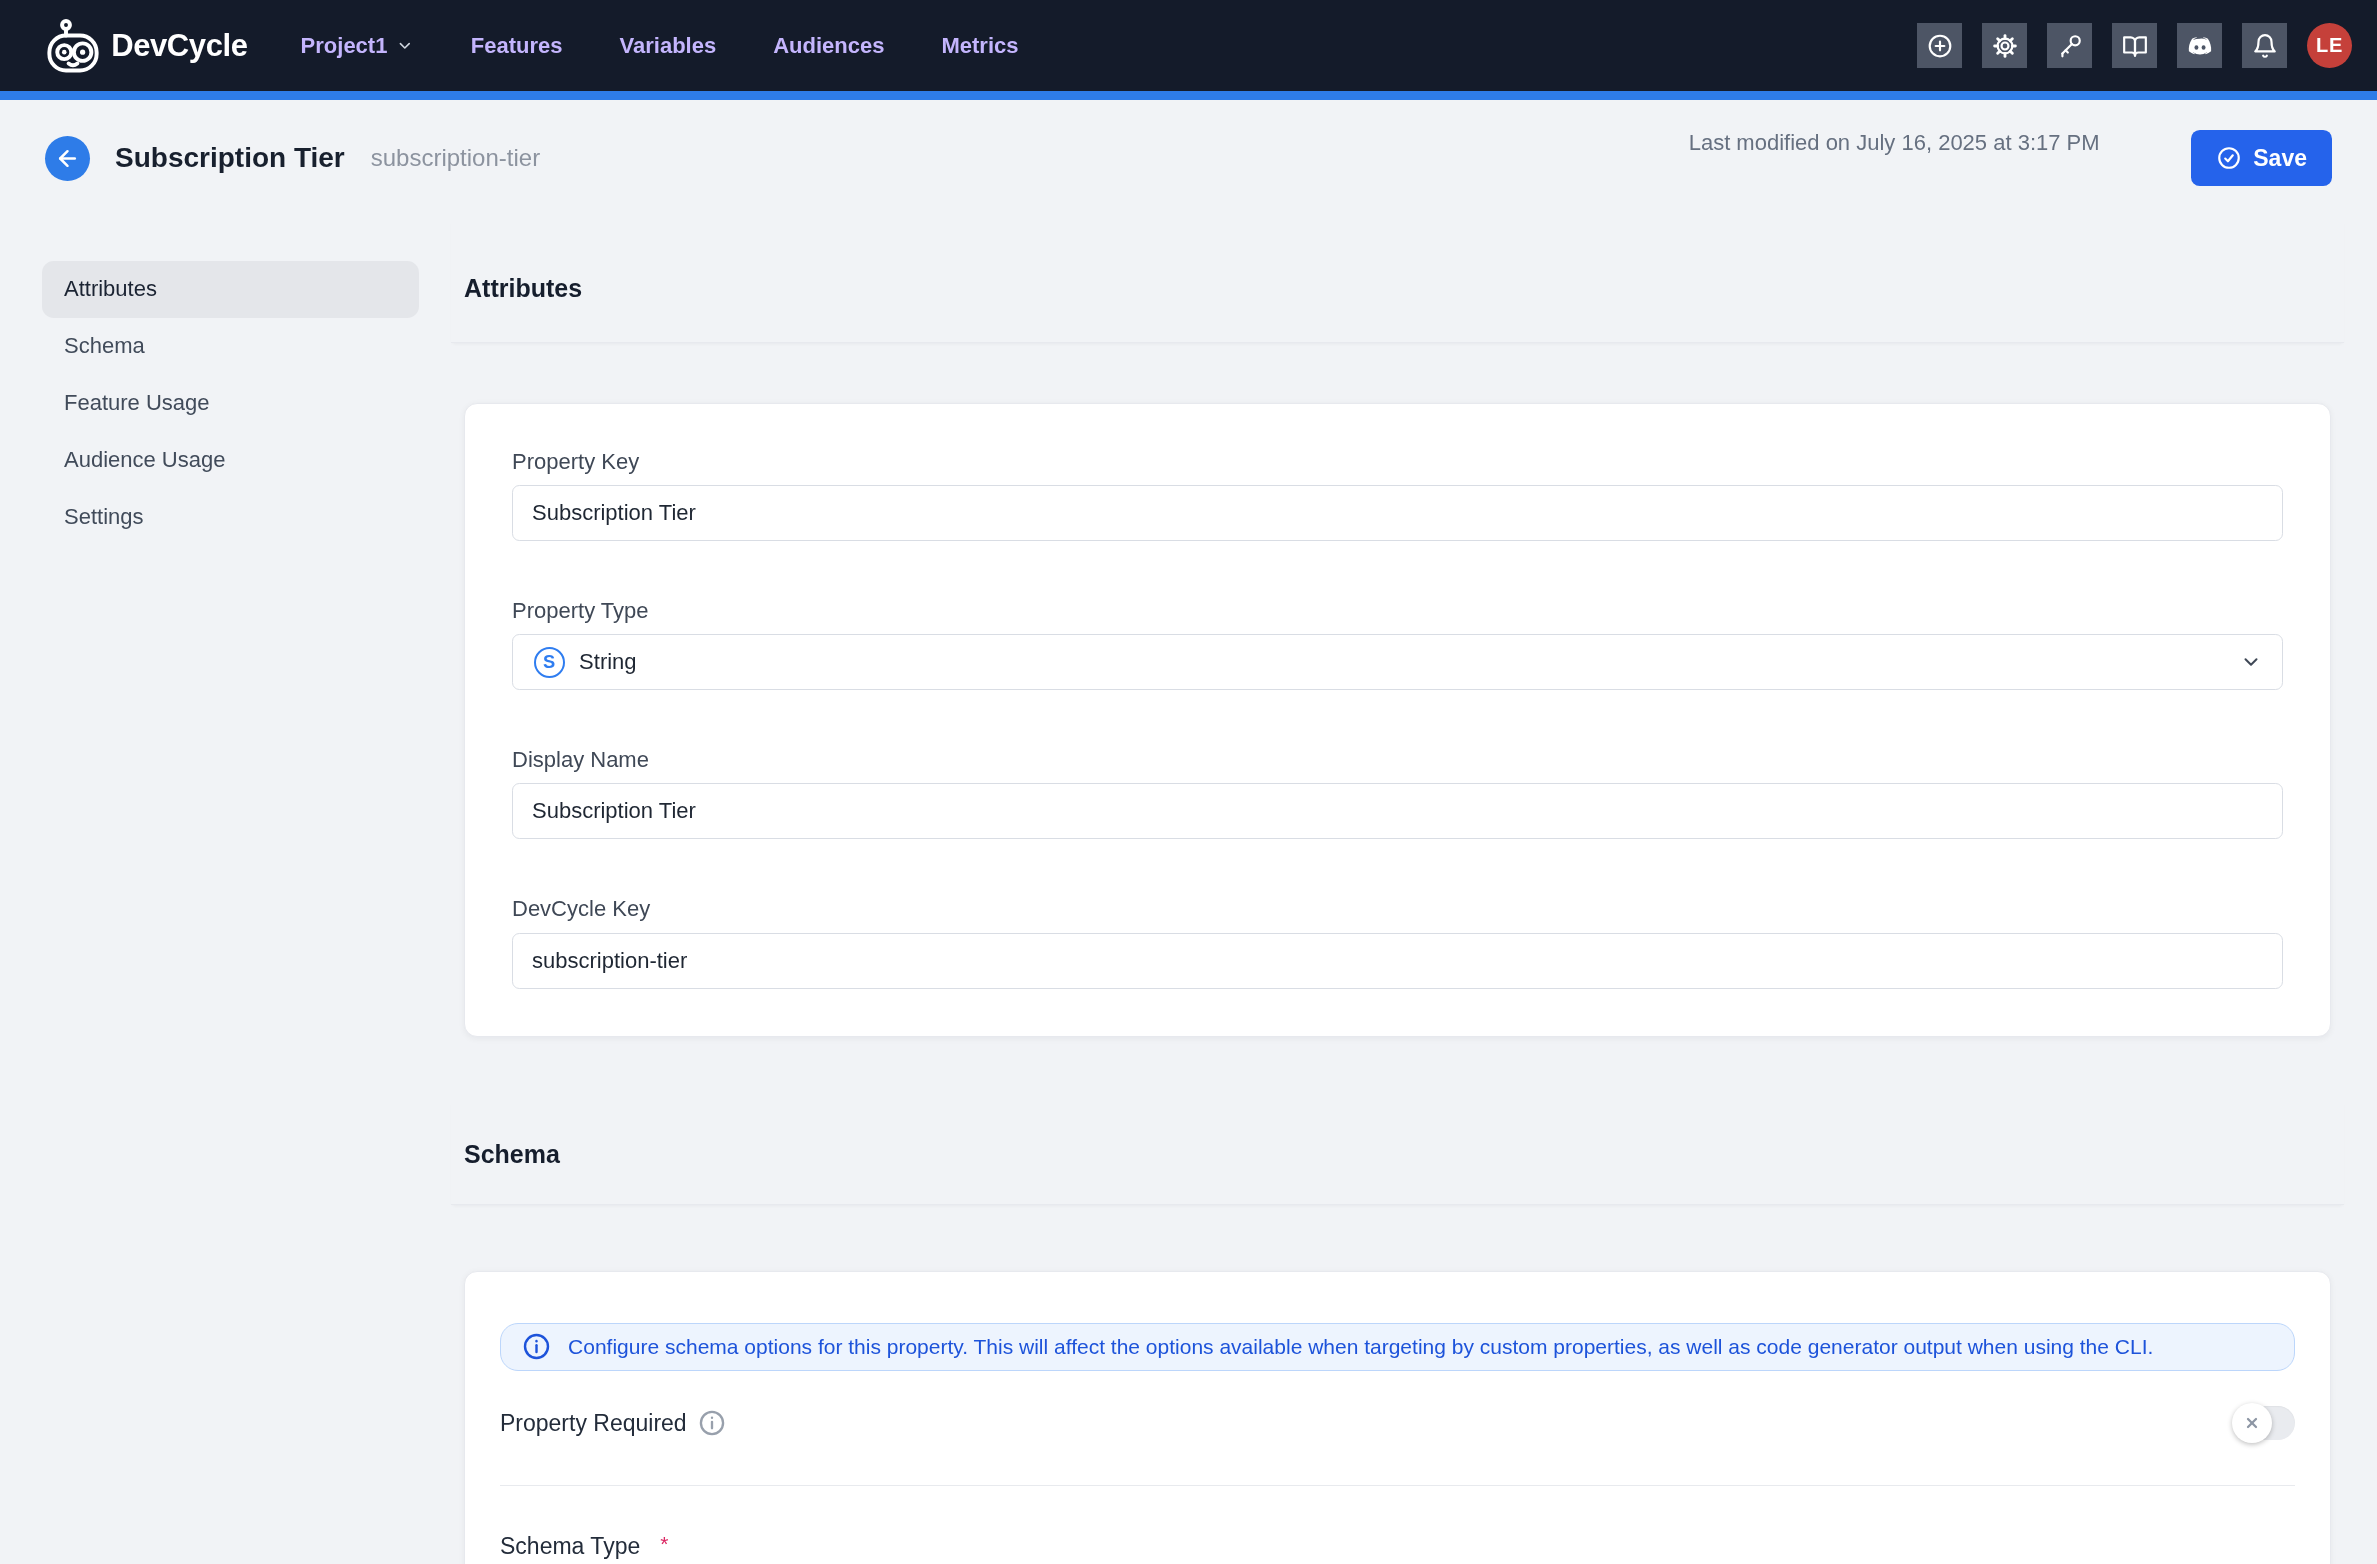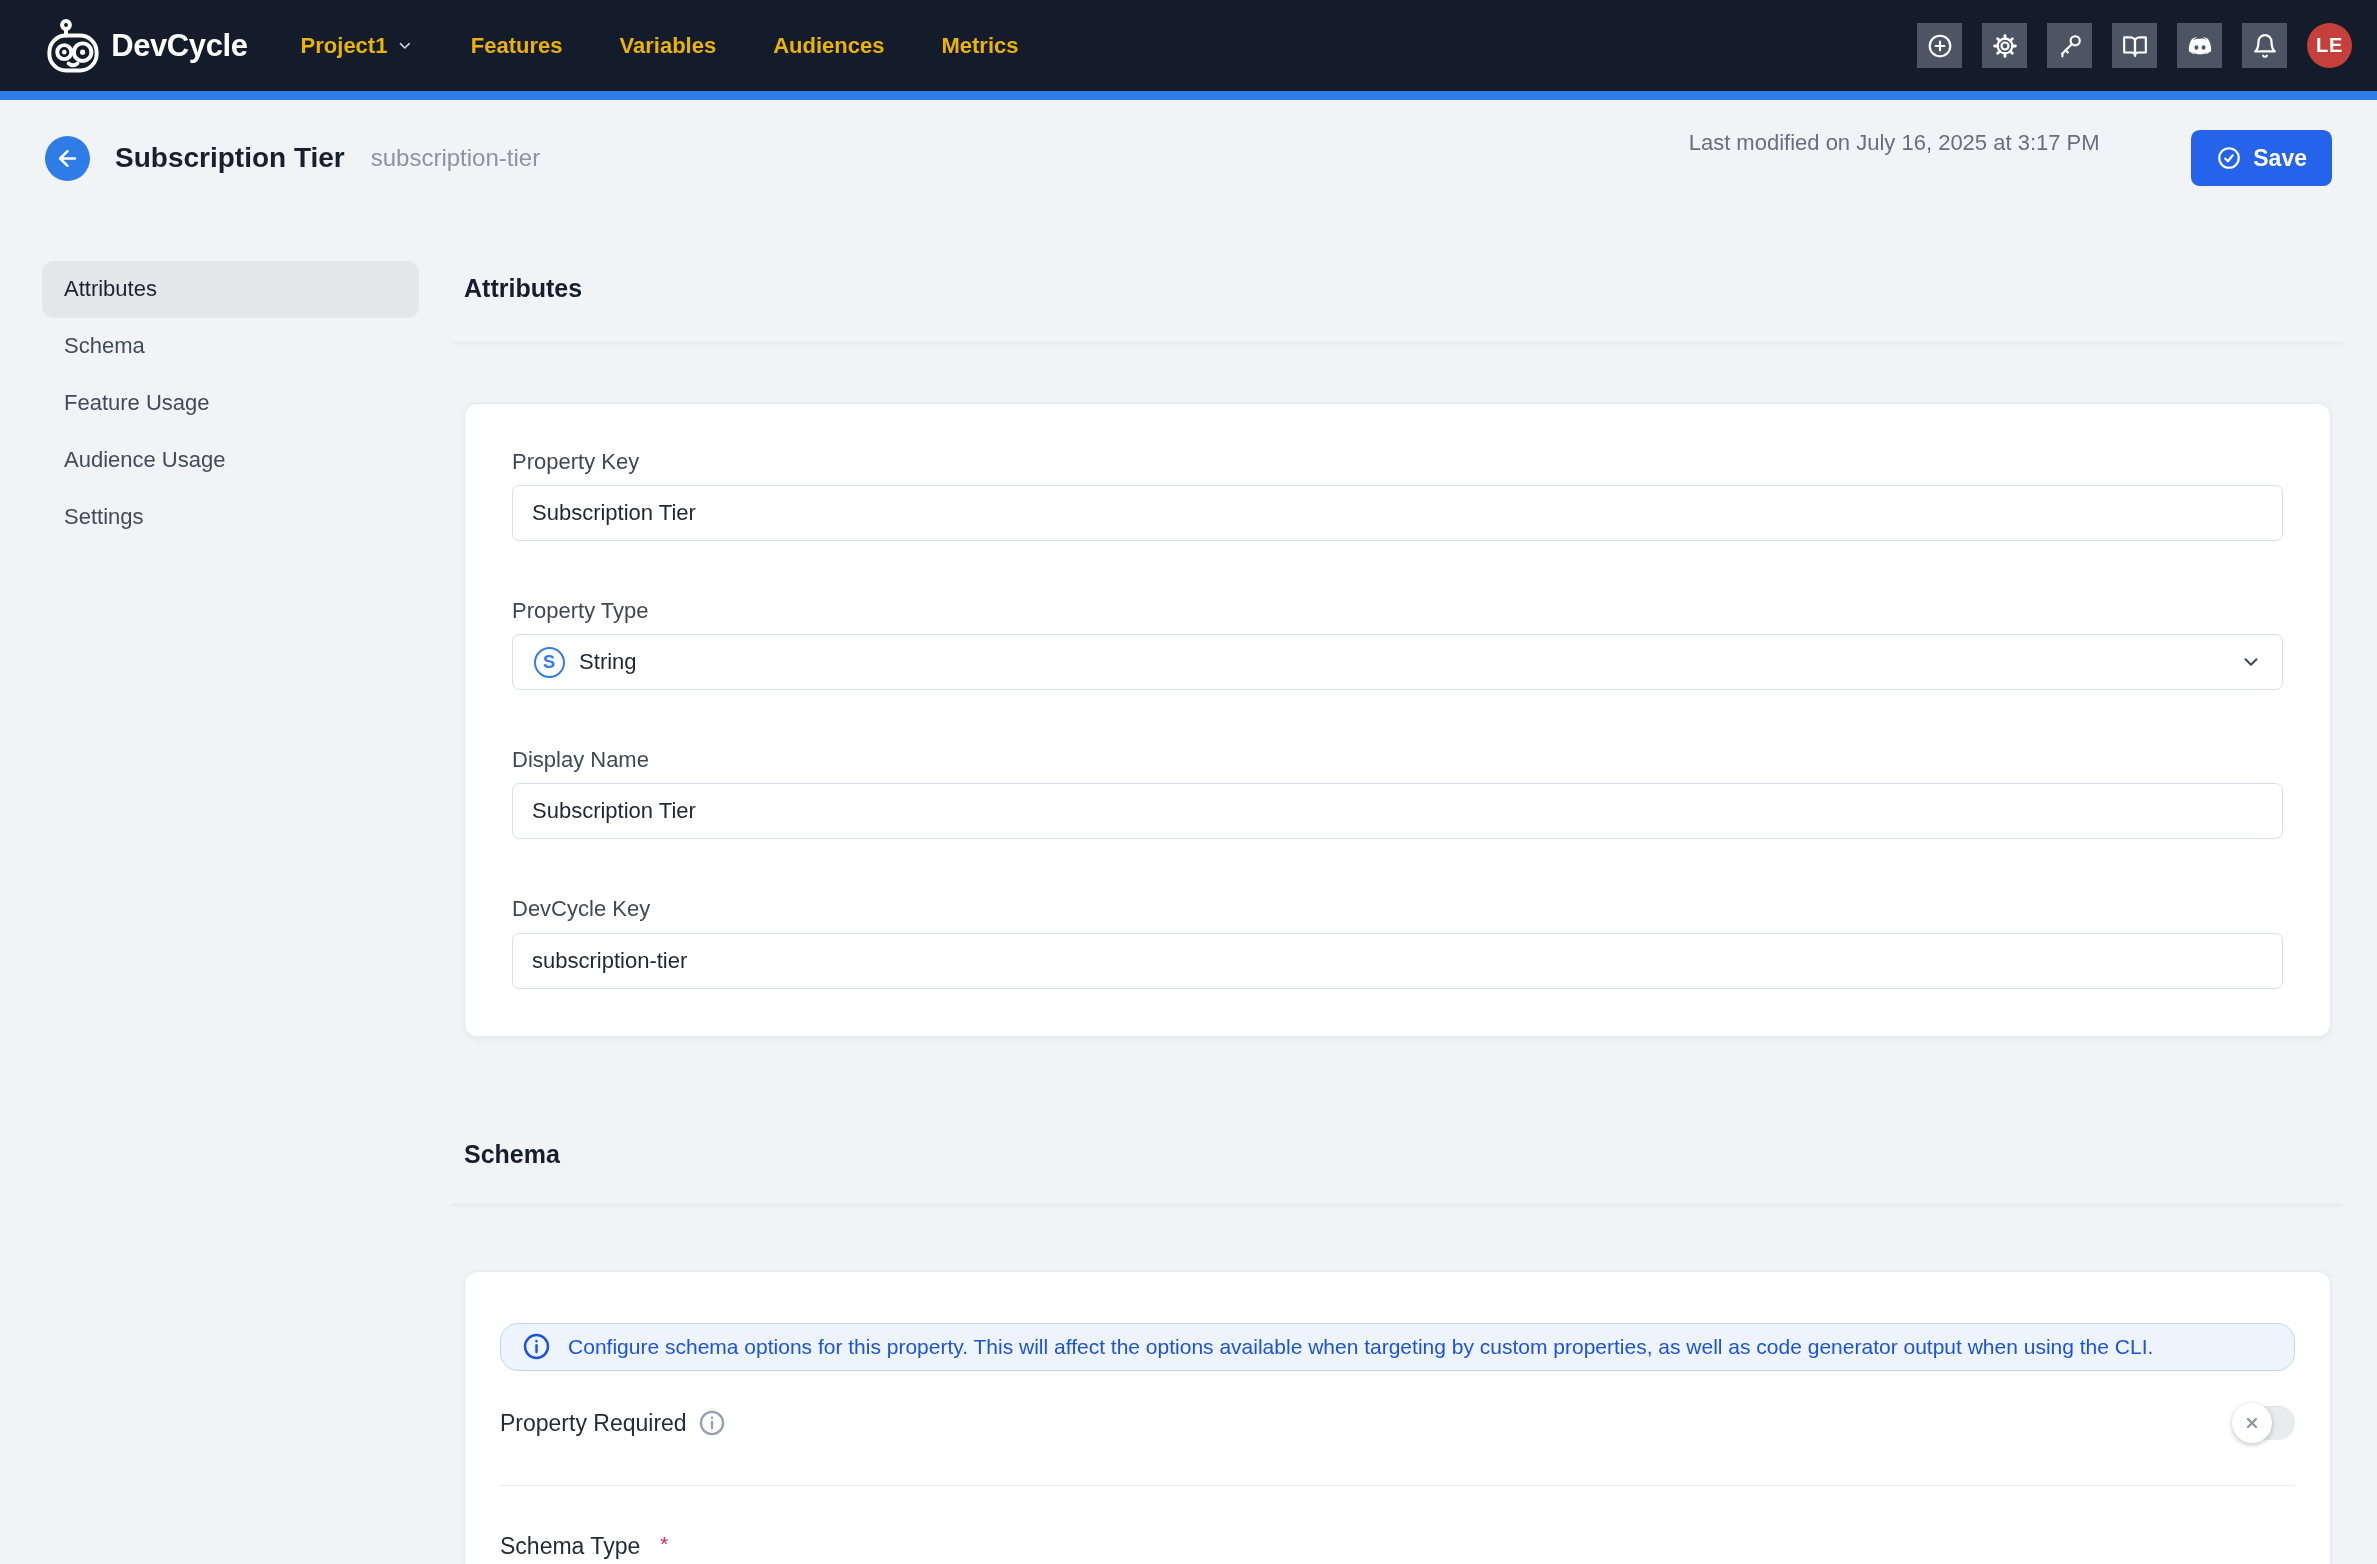--- a/index.html
+++ b/index.html
@@ -14,21 +14,21 @@
   .topnav {
     height:91px; background:#141b2a;
     display:flex; align-items:center;
     padding:0 25px 0 45px;
   }
   .brand { display:flex; align-items:center; gap:10.2px; color:#fff; }
   .brand svg { width:56px; height:56px; display:block; }
   .brand-name { font-size:31px; font-weight:700; letter-spacing:-0.4px; }
   .nav-links { display:flex; align-items:center; gap:57px; margin-left:53px; }
   .nav-link {
-    color:#eab308; font-size:22px; font-weight:600;
+    color:#c4b5fd; font-size:22px; font-weight:600;
     display:flex; align-items:center; gap:8.8px; cursor:pointer; white-space:nowrap;
   }
   .nav-link .chev { width:17.6px; height:17.6px; stroke:#cfd5de; }
   .nav-actions { margin-left:auto; display:flex; align-items:center; gap:20px; }
   .action-circle {
     width:45px; height:45px; border-radius:50%；
     border-radius:50%;
     background:#4d5565; display:flex; align-items:center; justify-content:center;
     cursor:pointer; flex-shrink:0;
   }

